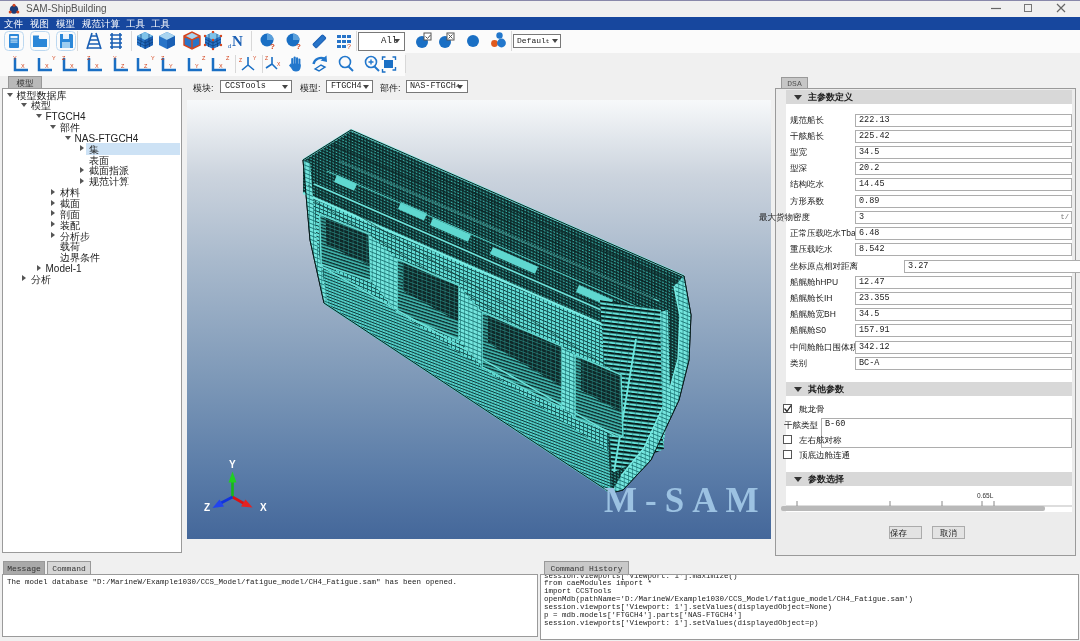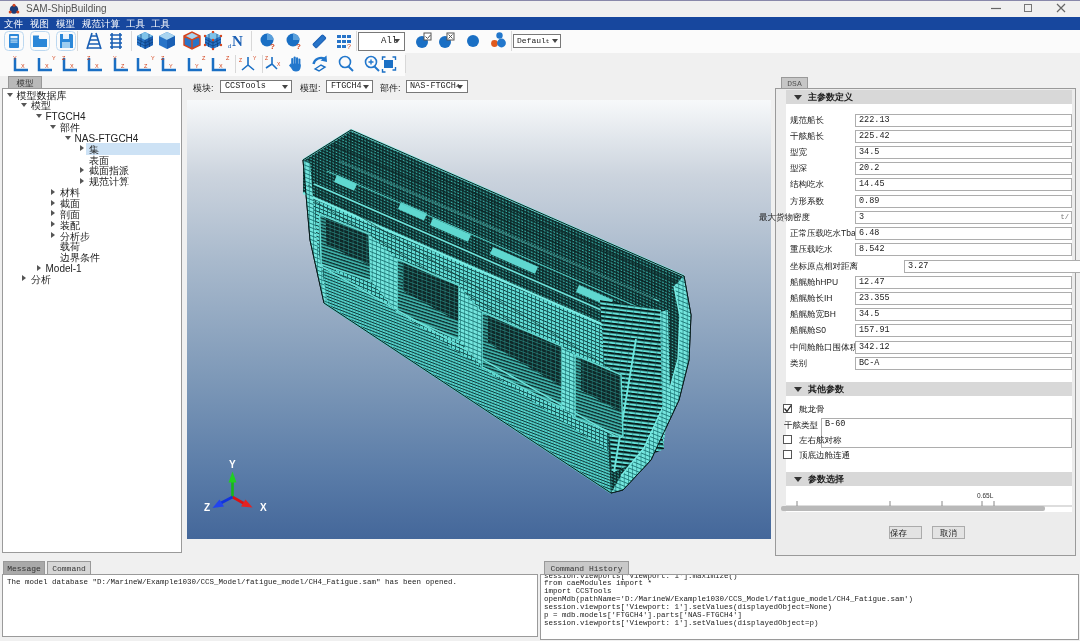--- a/index.html
+++ b/index.html
@@ -384,20 +384,21 @@
       <polygon points="388,258 434,277.7 436,340 388,321" fill="none" stroke="#64dcd4" stroke-width="1.5"></polygon>
       <line x1="134" y1="169" x2="428" y2="339" stroke="#6ee4dc" stroke-width="1.4"></line>
       <polygon points="182,137 210,162 210,215.6 184,184" fill="url(#pLight)"></polygon>
       <polygon points="272,188.6 295,215 295,270 272,243" fill="url(#pLight)"></polygon>
       <polygon points="375,249.4 388,258 388,321 375,311" fill="url(#pLight)"></polygon>
       <g stroke="#0a2020" stroke-width="0.7" fill="none">
         <path d="M146 48 L479 194 M158 40 L491 186 M134 56 L467 202"></path>
       </g>
       <polygon points="116,63 164,33 497,179 504,218 502,263 492,303 464,363 436,393 424,396 137,206 123,143" fill="none" stroke="#081818" stroke-width="1"></polygon>
     </svg>
+<div class="abs" style="left:417px;top:381px;font-family:'Liberation Serif',serif;font-weight:bold;font-size:35px;color:#9cc2e2;letter-spacing:8px">M-SAM</div>
 <svg class="abs" style="left:14px;top:357px" width="80" height="62">
 <text x="28" y="11" font-size="10" font-weight="bold" fill="#fff">Y</text>
 <text x="3" y="54" font-size="10" font-weight="bold" fill="#fff">Z</text>
 <text x="59" y="54" font-size="10" font-weight="bold" fill="#fff">X</text>
 <line x1="31.5" y1="40" x2="31.5" y2="25" stroke="#16b816" stroke-width="2.6"></line>
 <path d="M31.5 14.5 L35.5 25.5 H27.5 z" fill="#20d020"></path>
 <line x1="31.5" y1="40" x2="43" y2="46.5" stroke="#dd1111" stroke-width="2.6"></line>
 <path d="M51.5 50.5 L40 49.5 L44.5 42.5 z" fill="#e42222"></path>
 <line x1="31.5" y1="40" x2="20" y2="46" stroke="#1133dd" stroke-width="2.6"></line>
 <path d="M11.5 51 L23 49.5 L18.5 42.5 z" fill="#2244ee"></path>

